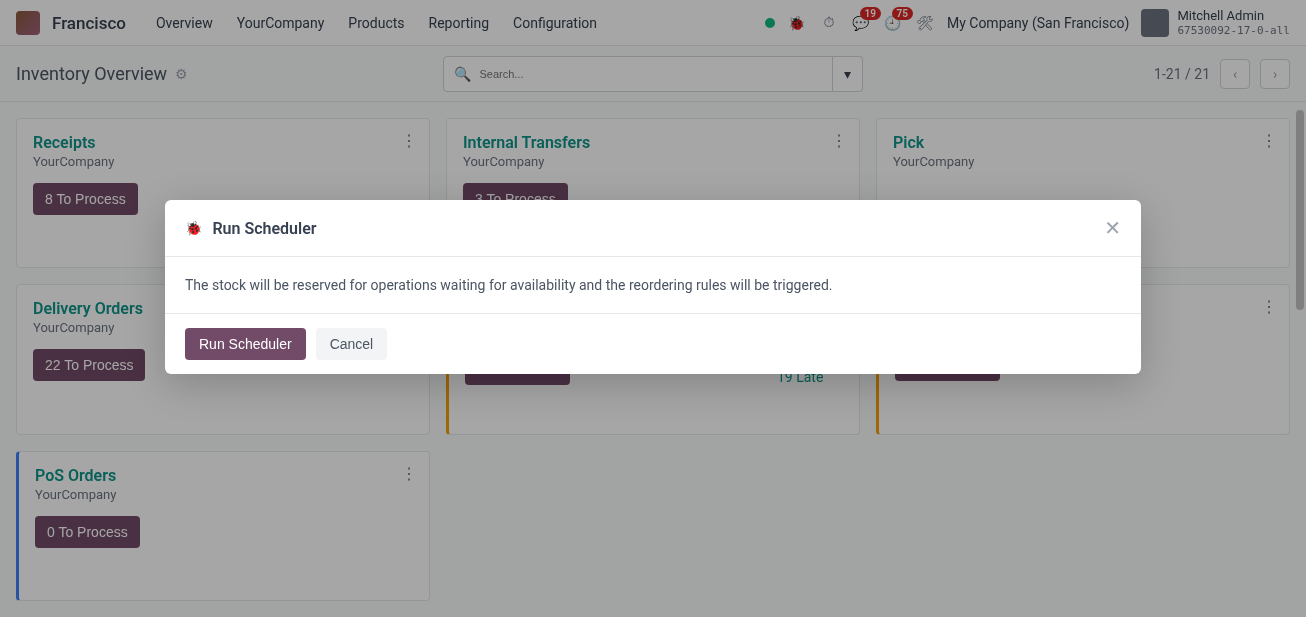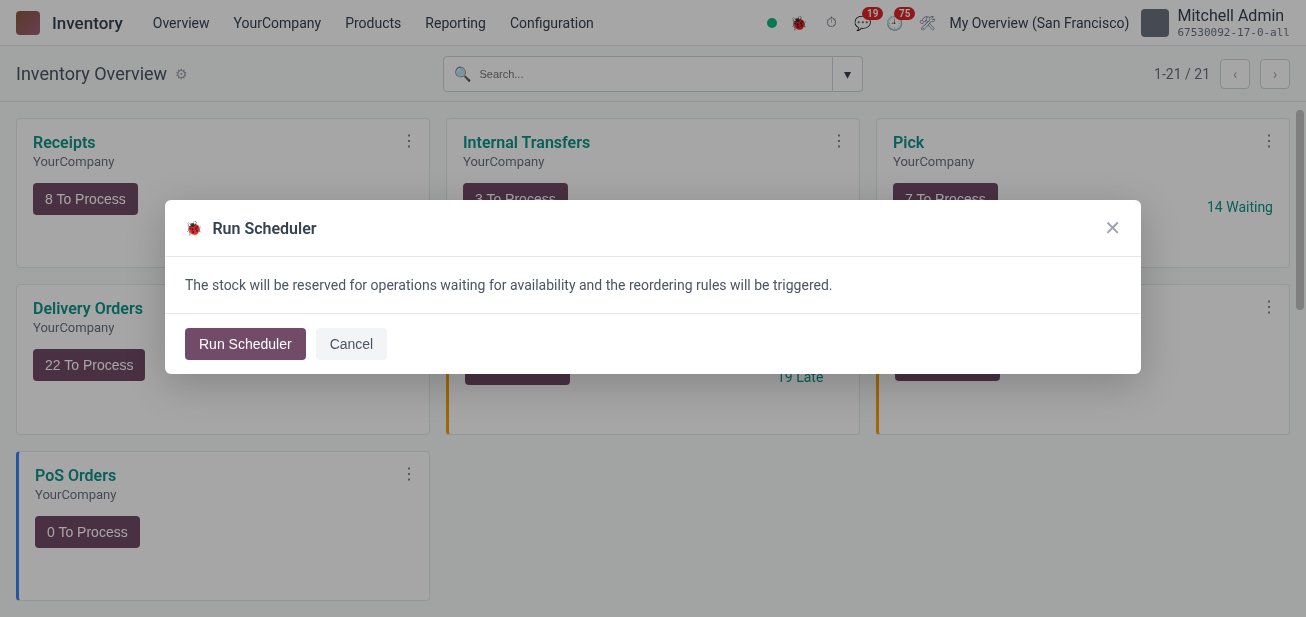--- a/index.html
+++ b/index.html
@@ -10,21 +10,21 @@
 .nav-menu { display: flex; gap: 4px; }
 .nav-menu-item { padding: 8px 10px; color: #374151; cursor: pointer; border-radius: 4px; }
 .nav-right { margin-left: auto; display: flex; align-items: center; gap: 12px; }
 .nav-icon { width: 20px; height: 20px; display: flex; align-items: center; justify-content: center; color: #6b7280; position: relative; cursor: pointer; }
 .badge-red { position: absolute; top: -6px; right: -10px; background: #dc2626; color: #fff; font-size: 10px; font-weight: 600; padding: 1px 5px; border-radius: 8px; }
 .status-dot { width: 10px; height: 10px; background: #10b981; border-radius: 50%; }
 .company { color: #374151; cursor: pointer; font-size: 14px; }
 .user-block { display: flex; align-items: center; gap: 8px; cursor: pointer; }
 .avatar { width: 28px; height: 28px; background: #6b7280; border-radius: 4px; }
 .user-info { display: flex; flex-direction: column; line-height: 1.2; }
-.user-name { font-size: 16px; }
+.user-name { font-size: 13px; }
 .user-db { font-size: 11px; color: #6b7280; font-family: monospace; }
 .subbar { height: 56px; display: flex; align-items: center; padding: 0 16px; border-bottom: 1px solid #e5e7eb; background: #f9fafb; }
 .breadcrumb { font-size: 18px; color: #4b5563; display: flex; align-items: center; gap: 8px; }
 .gear { color: #9ca3af; cursor: pointer; font-size: 14px; }
 .search-wrap { margin-left: auto; margin-right: auto; width: 420px; display: flex; position: absolute; left: 50%; transform: translateX(-50%); }
 .search-box { flex: 1; height: 36px; border: 1px solid #d1d5db; border-radius: 4px 0 0 4px; display: flex; align-items: center; padding: 0 10px; background: #fff; }
 .search-box input { border: none; outline: none; flex: 1; font-size: 11px; margin-left: 8px; }
 .search-caret { width: 30px; height: 36px; border: 1px solid #d1d5db; border-left: none; border-radius: 0 4px 4px 0; display: flex; align-items: center; justify-content: center; background: #fff; cursor: pointer; }
 .pager { margin-left: auto; display: flex; align-items: center; gap: 10px; color: #6b7280; }
 .pager-btn { width: 30px; height: 30px; border: 1px solid #d1d5db; background: #fff; border-radius: 4px; display: flex; align-items: center; justify-content: center; cursor: pointer; color: #9ca3af; }
@@ -51,36 +51,36 @@
 .modal-footer { padding: 14px 20px; border-top: 1px solid #e5e7eb; display: flex; gap: 10px; }
 .btn-primary { background: #714b67; color: #fff; border: none; padding: 8px 14px; border-radius: 4px; font-size: 14px; font-weight: 500; cursor: pointer; }
 .btn-secondary { background: #f3f4f6; color: #4b5563; border: none; padding: 8px 14px; border-radius: 4px; font-size: 14px; cursor: pointer; }
 .scrollbar-fake { position: absolute; right: 2px; top: 110px; width: 8px; height: 200px; background: #c4c4c4; border-radius: 4px; }
 </style>
 </head>
 <body>
 
 <div class="navbar">
   <div class="nav-logo"></div>
-  <div class="nav-app">Inventory</div>
+  <div class="nav-app">Francisco</div>
   <div class="nav-menu">
     <div class="nav-menu-item">Overview</div>
     <div class="nav-menu-item">YourCompany</div>
     <div class="nav-menu-item">Products</div>
     <div class="nav-menu-item">Reporting</div>
     <div class="nav-menu-item">Configuration</div>
   </div>
   <div class="nav-right">
     <div class="status-dot"></div>
     <div class="nav-icon">🐞</div>
     <div class="nav-icon">⏱</div>
     <div class="nav-icon">💬<span class="badge-red">19</span></div>
     <div class="nav-icon">🕘<span class="badge-red">75</span></div>
     <div class="nav-icon">🛠</div>
-    <div class="company">My Overview (San Francisco)</div>
+    <div class="company">My Company (San Francisco)</div>
     <div class="user-block">
       <div class="avatar"></div>
       <div class="user-info">
         <span class="user-name">Mitchell Admin</span>
         <span class="user-db">67530092-17-0-all</span>
       </div>
     </div>
   </div>
 </div>
 
@@ -125,26 +125,20 @@
       <div class="card-stats">
           <span class="stat-link">3 Waiting</span>
         </div>
     </div>
 
   </div>
     <div class="card">
     <div class="card-menu">⋮</div>
     <div class="card-title">Pick</div>
     <div class="card-sub">YourCompany</div>
-    <div class="card-row">
-      <button class="btn-process">7 To Process</button>
-      <div class="card-stats">
-          <span class="stat-link">14 Waiting</span>
-        </div>
-    </div>
 
   </div>
     <div class="card">
     <div class="card-menu">⋮</div>
     <div class="card-title">Delivery Orders</div>
     <div class="card-sub">YourCompany</div>
     <div class="card-row">
       <button class="btn-process">22 To Process</button>
       <div class="card-stats"></div>
     </div>

